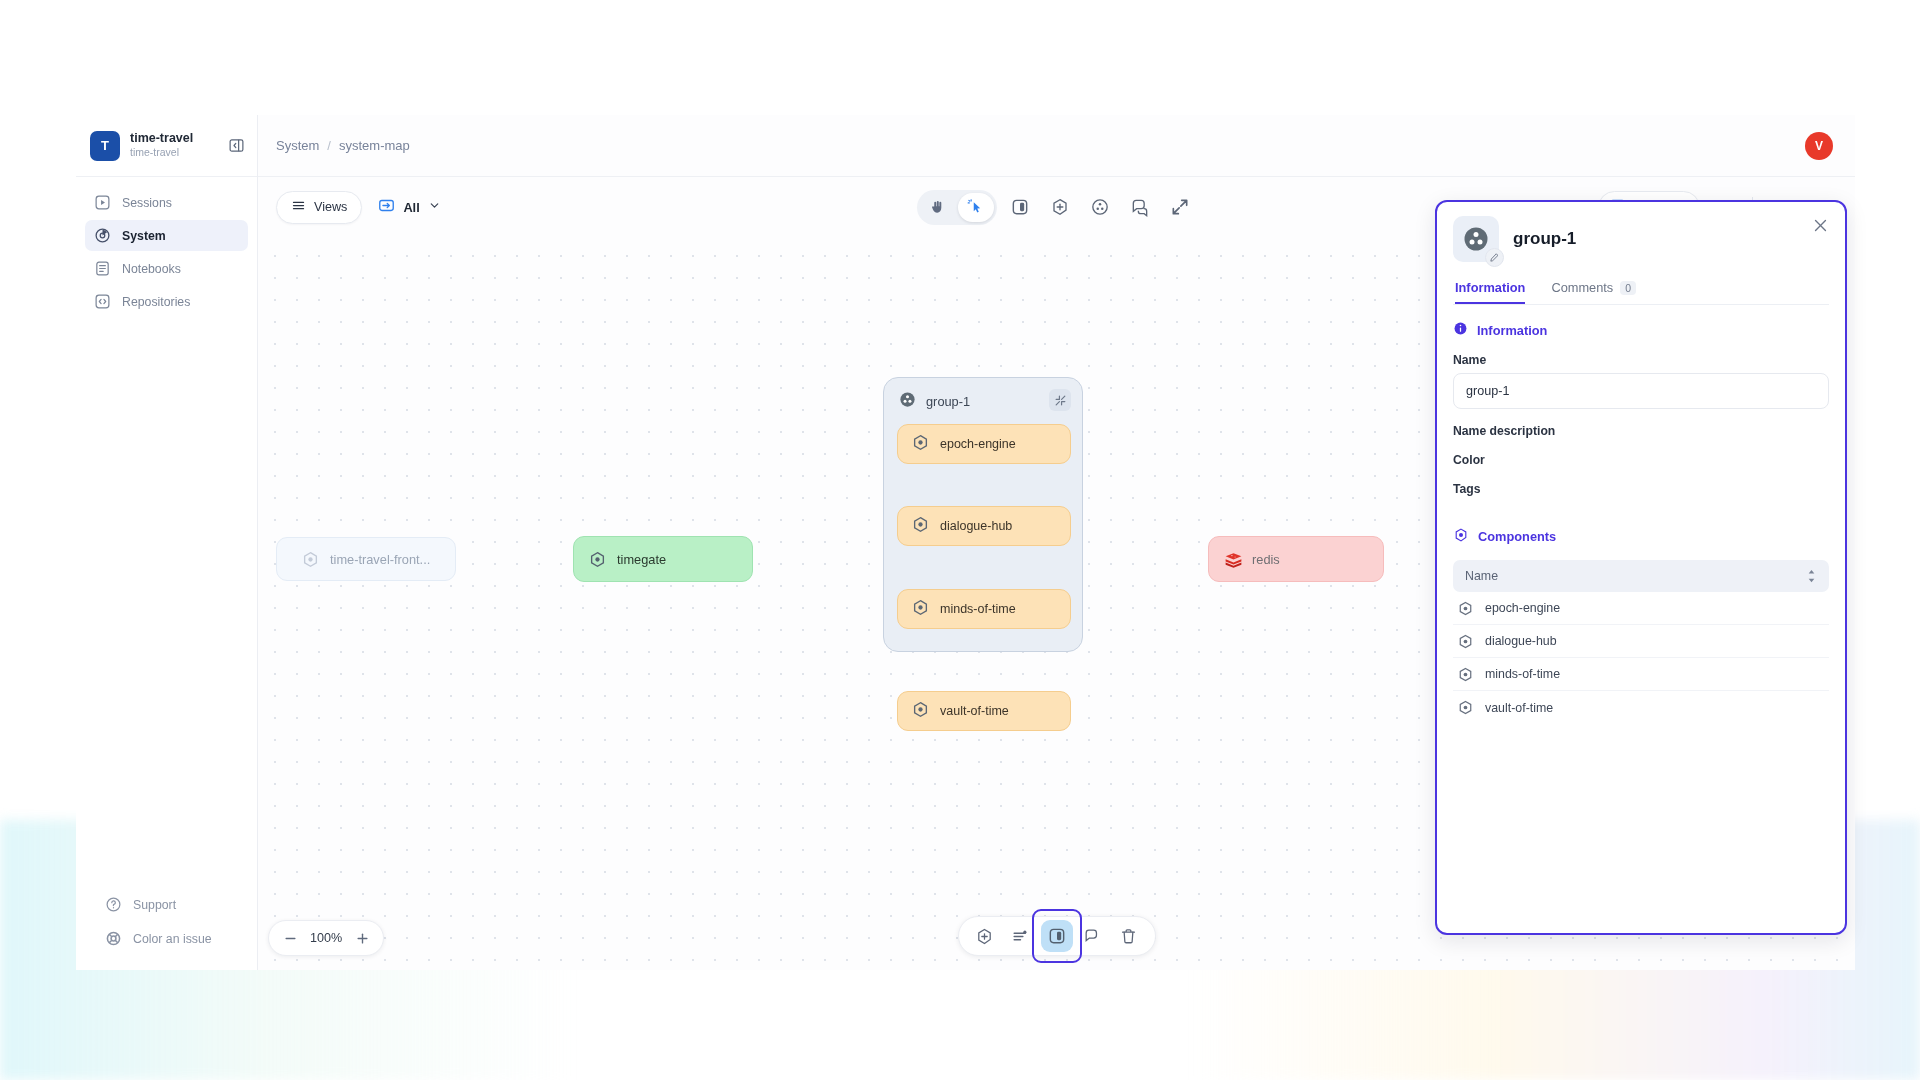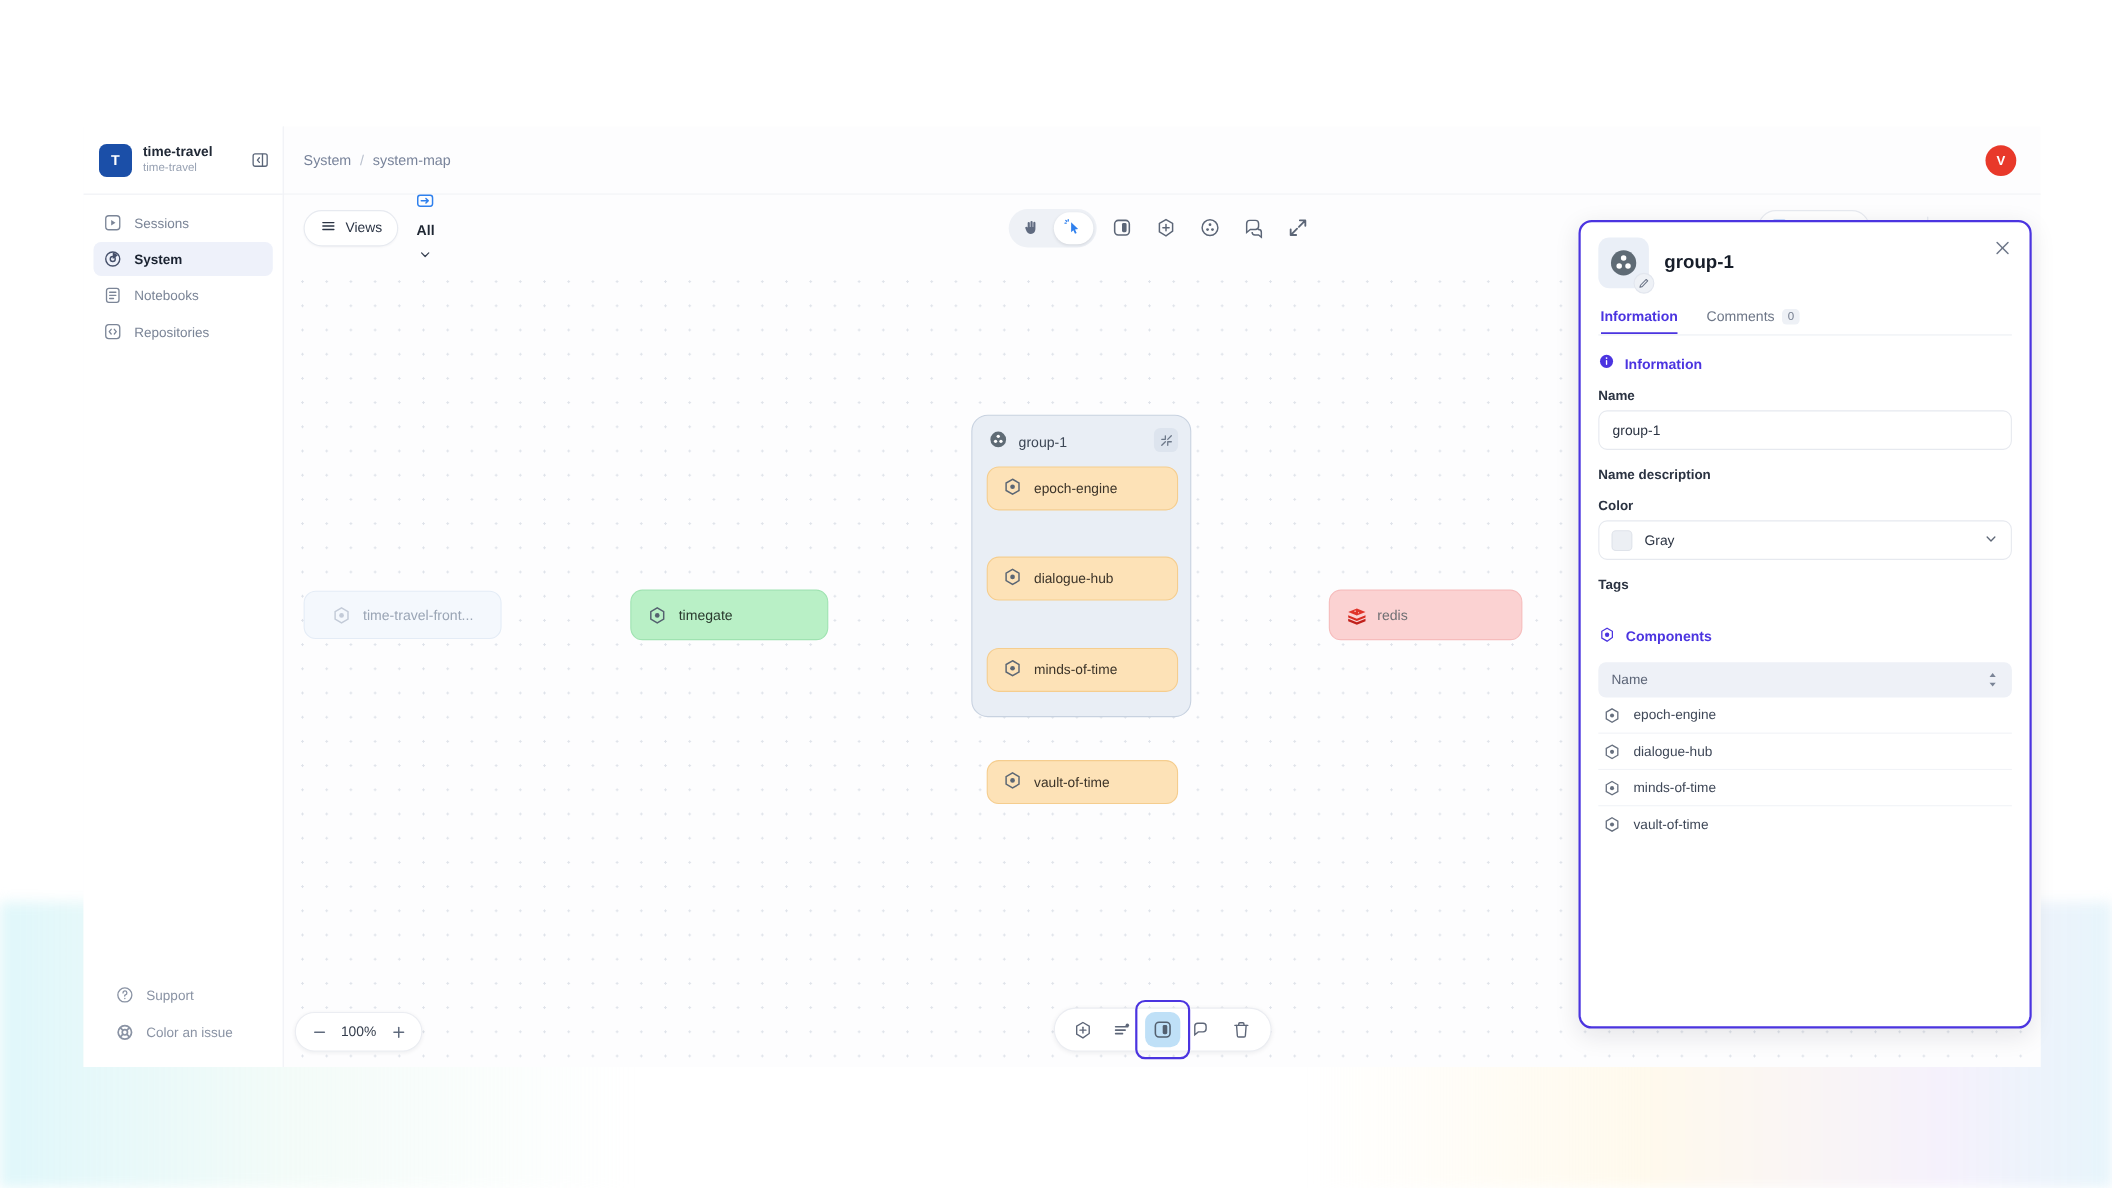--- a/index.html
+++ b/index.html
@@ -117,21 +117,21 @@
   }
   .btn-pill {
     display: flex; align-items: center; gap: 8px;
     height: 33px; padding: 0 14px; border-radius: 17px;
     background: #fff; border: 1px solid #e7eaf0;
     font-size: 12.6px; color: #2b3444; cursor: pointer;
     box-shadow: 0 1px 2px rgba(16,24,40,.04);
   }
   .filter-sel {
     display:flex; align-items:center; gap:8px; margin-left: 16px;
-    font-size: 12.8px; color:#1f2733; font-weight:600; cursor:pointer;flex-direction:column;
+    font-size: 12.8px; color:#1f2733; font-weight:600; cursor:pointer;
   }
   .center-tools {
     position: absolute; left: 50%; transform: translateX(-50%);
     display: flex; align-items: center; gap: 6px;
   }
   .seg {
     display: flex; align-items: center; gap: 2px;
     background: #eef1f6; border-radius: 18px; padding: 3px;
   }
   .seg-btn {
@@ -736,29 +736,20 @@
           <div class="field-label">Name</div>
           <div class="input">group-1</div>
         </div>
 
         <div class="field">
           <div class="field-label">Name description</div>
         </div>
 
         <div class="field">
           <div class="field-label">Color</div>
-          <div class="select">
-            <span class="swatch"></span>
-            <span>Gray</span>
-            <span class="chev">
-              <svg width="14" height="14" viewBox="0 0 24 24" fill="none" stroke="currentColor" stroke-width="2.1" stroke-linecap="round" stroke-linejoin="round">
-                    <path d="M6 9l6 6 6-6"></path>
-                  </svg>
-            </span>
-          </div>
         </div>
 
         <div class="field">
           <div class="field-label">Tags</div>
         </div>
 
         <div class="sec-gap"></div>
 
         <div class="sec-head">
           <span>

